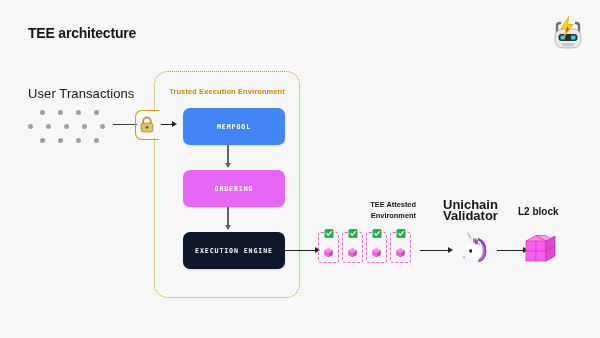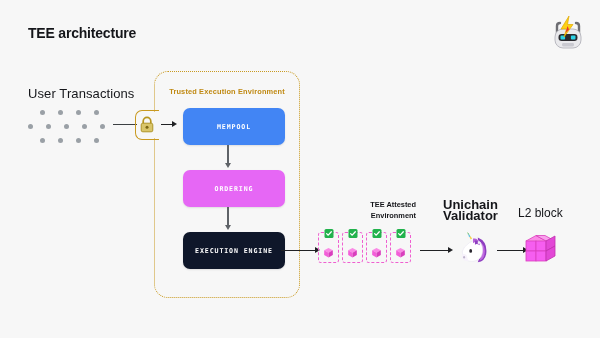--- a/index.html
+++ b/index.html
@@ -337,22 +337,22 @@
     border-top: 3.3px solid transparent;
     border-bottom: 3.3px solid transparent;
     border-left: 5px solid #202124;
   }
 
   
   #l2-label {
     position: absolute;
     left: 518px;
     top: 206px;
-    font-size: 12px;
-    font-weight: 400;
+    font-size: 10px;
+    font-weight: 700;
     color: #15161a;
   }
   #l2-block-icon {
     position: absolute;
     left: 521px;
     top: 229px;
     width: 40px;
     height: 40px;
   }
   #l2-block-icon svg { display: block; }

